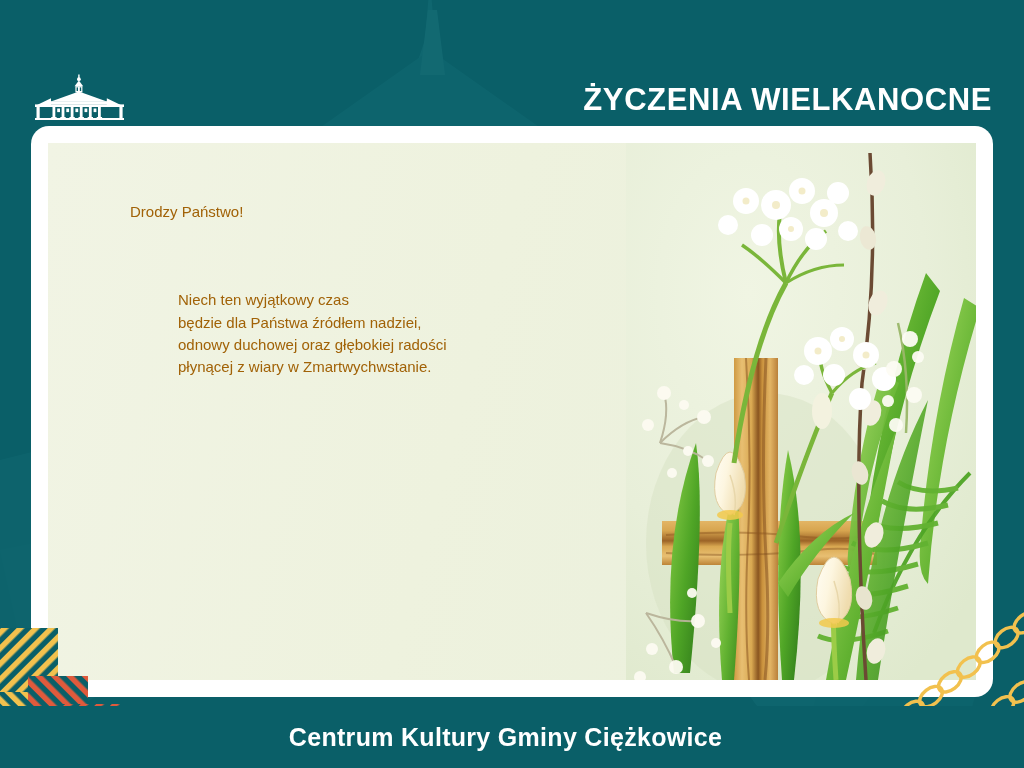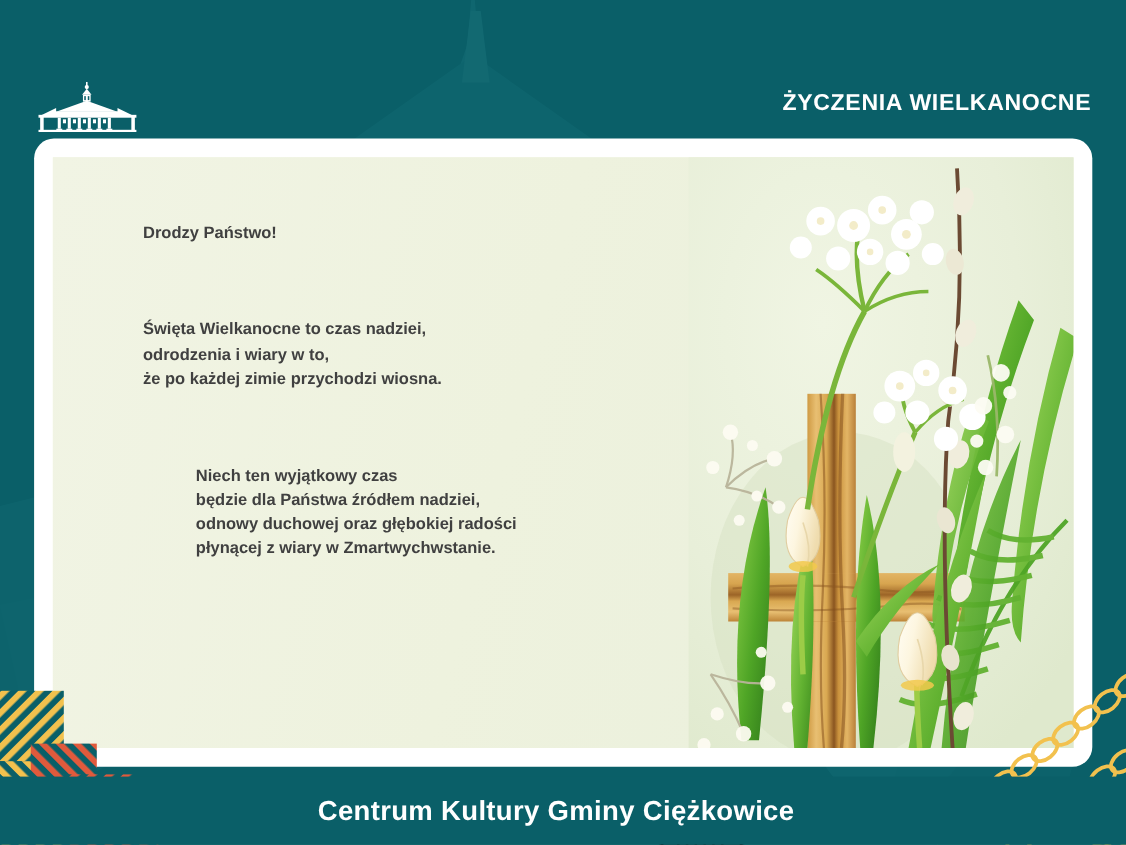--- a/index.html
+++ b/index.html
@@ -22,21 +22,21 @@
   .bg-watermark-3{
     position:absolute;left:690px;top:600px;width:300px;height:190px;
     opacity:.09;pointer-events:none;
   }
 
   
   .header{position:absolute;left:0;top:0;width:1024px;height:128px;}
   .crest{position:absolute;left:27px;top:74px;width:106px;height:48px;}
   .header-title{
     position:absolute;right:32px;top:82px;
-    color:#ffffff;font-size:21px;font-weight:bold;letter-spacing:.6px;
+    color:#ffffff;font-size:31px;font-weight:bold;letter-spacing:.6px;
     white-space:nowrap;
     margin-left:48px;
   }
 
   
   .card{
     position:absolute;left:31px;top:126px;width:962px;height:571px;
     background:#ffffff;border-radius:18px;
   }
   .card-inner{
@@ -45,23 +45,22 @@
   }
   
   .card-inner::before{
     content:"";position:absolute;inset:0;
     background:linear-gradient(105deg,#f1f4e4 0%,#eef2de 45%,#e9efdb 100%);
   }
 
   
   .letter{
     position:absolute;left:82px;top:14px;width:470px;
-    font-size:15px;line-height:22.1px;color:#404040;
+    font-size:15px;line-height:22.1px;color:#a16207;
     white-space:pre-wrap;
-    font-weight:bold;
   }
   .letter p{margin:0 0 22px 0;}
   .letter p:last-child{margin-bottom:0;margin-left:48px;}
 
   
   .photo{
     position:absolute;right:0;top:0;width:350px;height:537px;
     overflow:hidden;
     background:radial-gradient(120% 100% at 35% 30%, #eef3e0 0%, #e7eed7 55%, #e2ebd1 100%);
   }
@@ -341,23 +340,20 @@
             <circle cx="288" cy="252" r="8"></circle>
               <circle cx="270" cy="282" r="7"></circle>
             <circle cx="292" cy="214" r="6"></circle>
               <circle cx="262" cy="258" r="6"></circle>
           </g>
         </g>
       </svg>
 
       <div class="letter">
         <p>Drodzy Państwo!</p>
-        <p>Święta Wielkanocne to czas nadziei,
-odrodzenia i wiary w to,
-że po każdej zimie przychodzi wiosna.</p>
         <p>Niech ten wyjątkowy czas
 będzie dla Państwa źródłem nadziei,
 odnowy duchowej oraz głębokiej radości
 płynącej z wiary w Zmartwychwstanie.</p>
         
         
       </div>
 
     </div>
 

